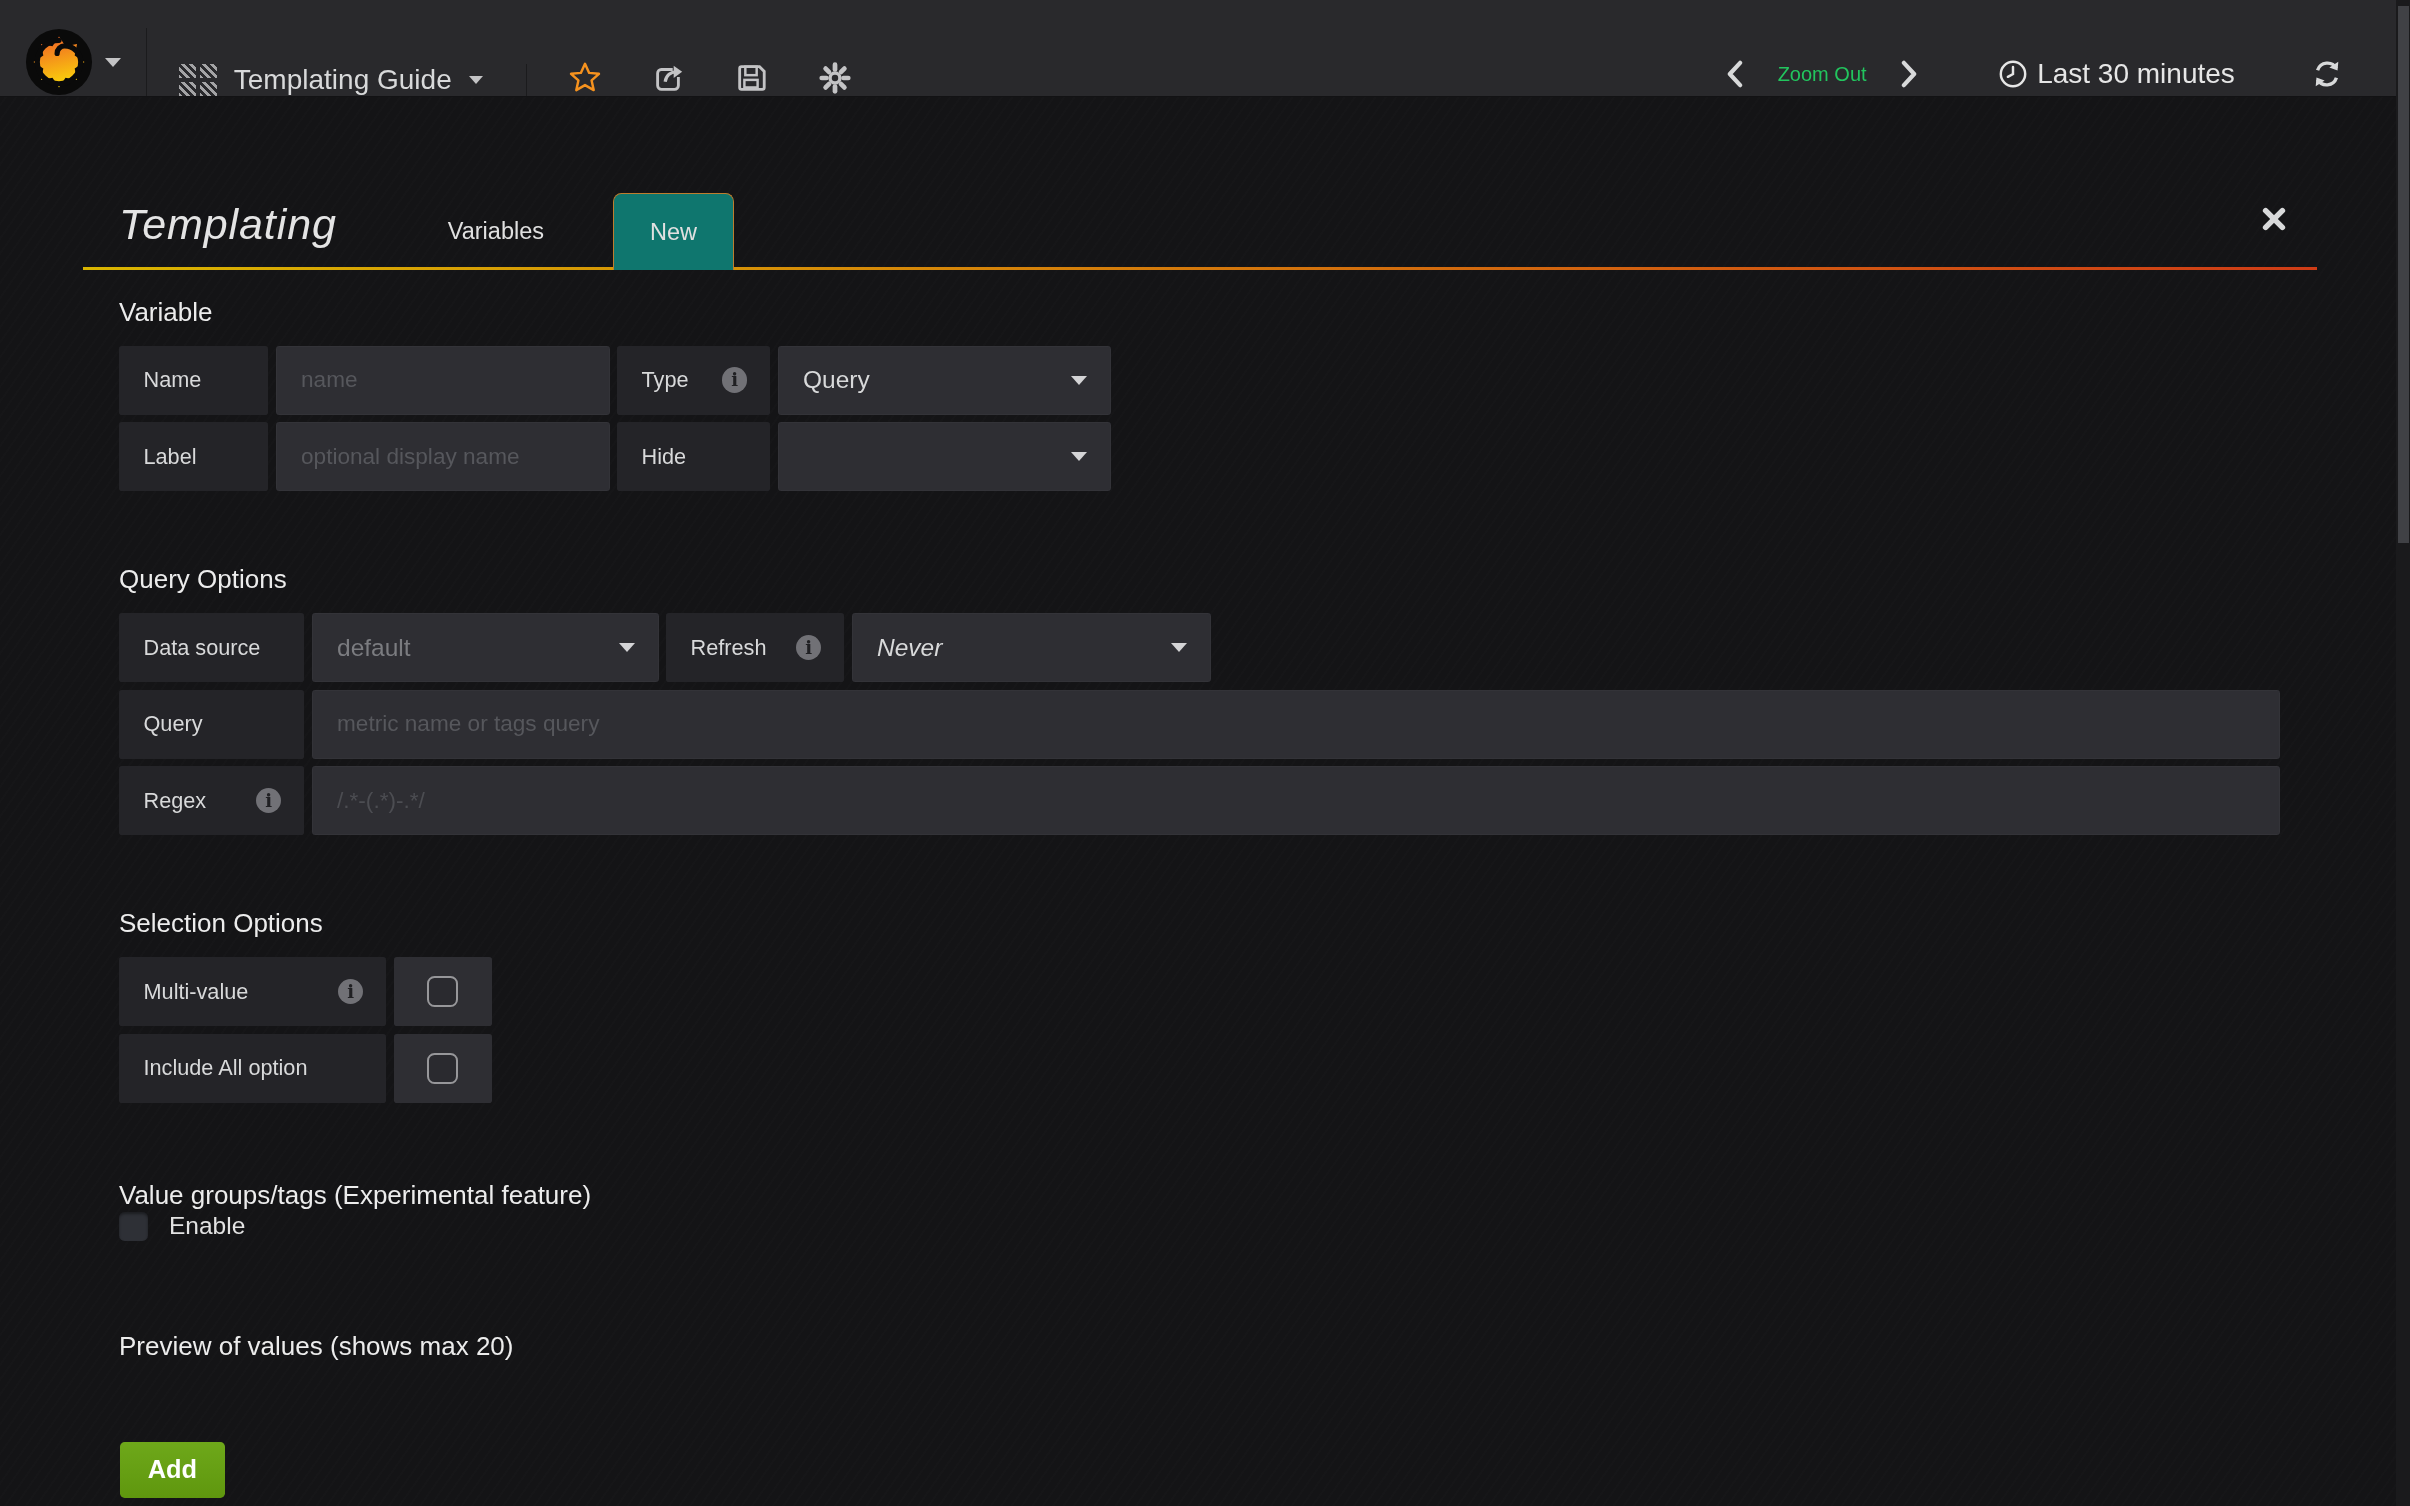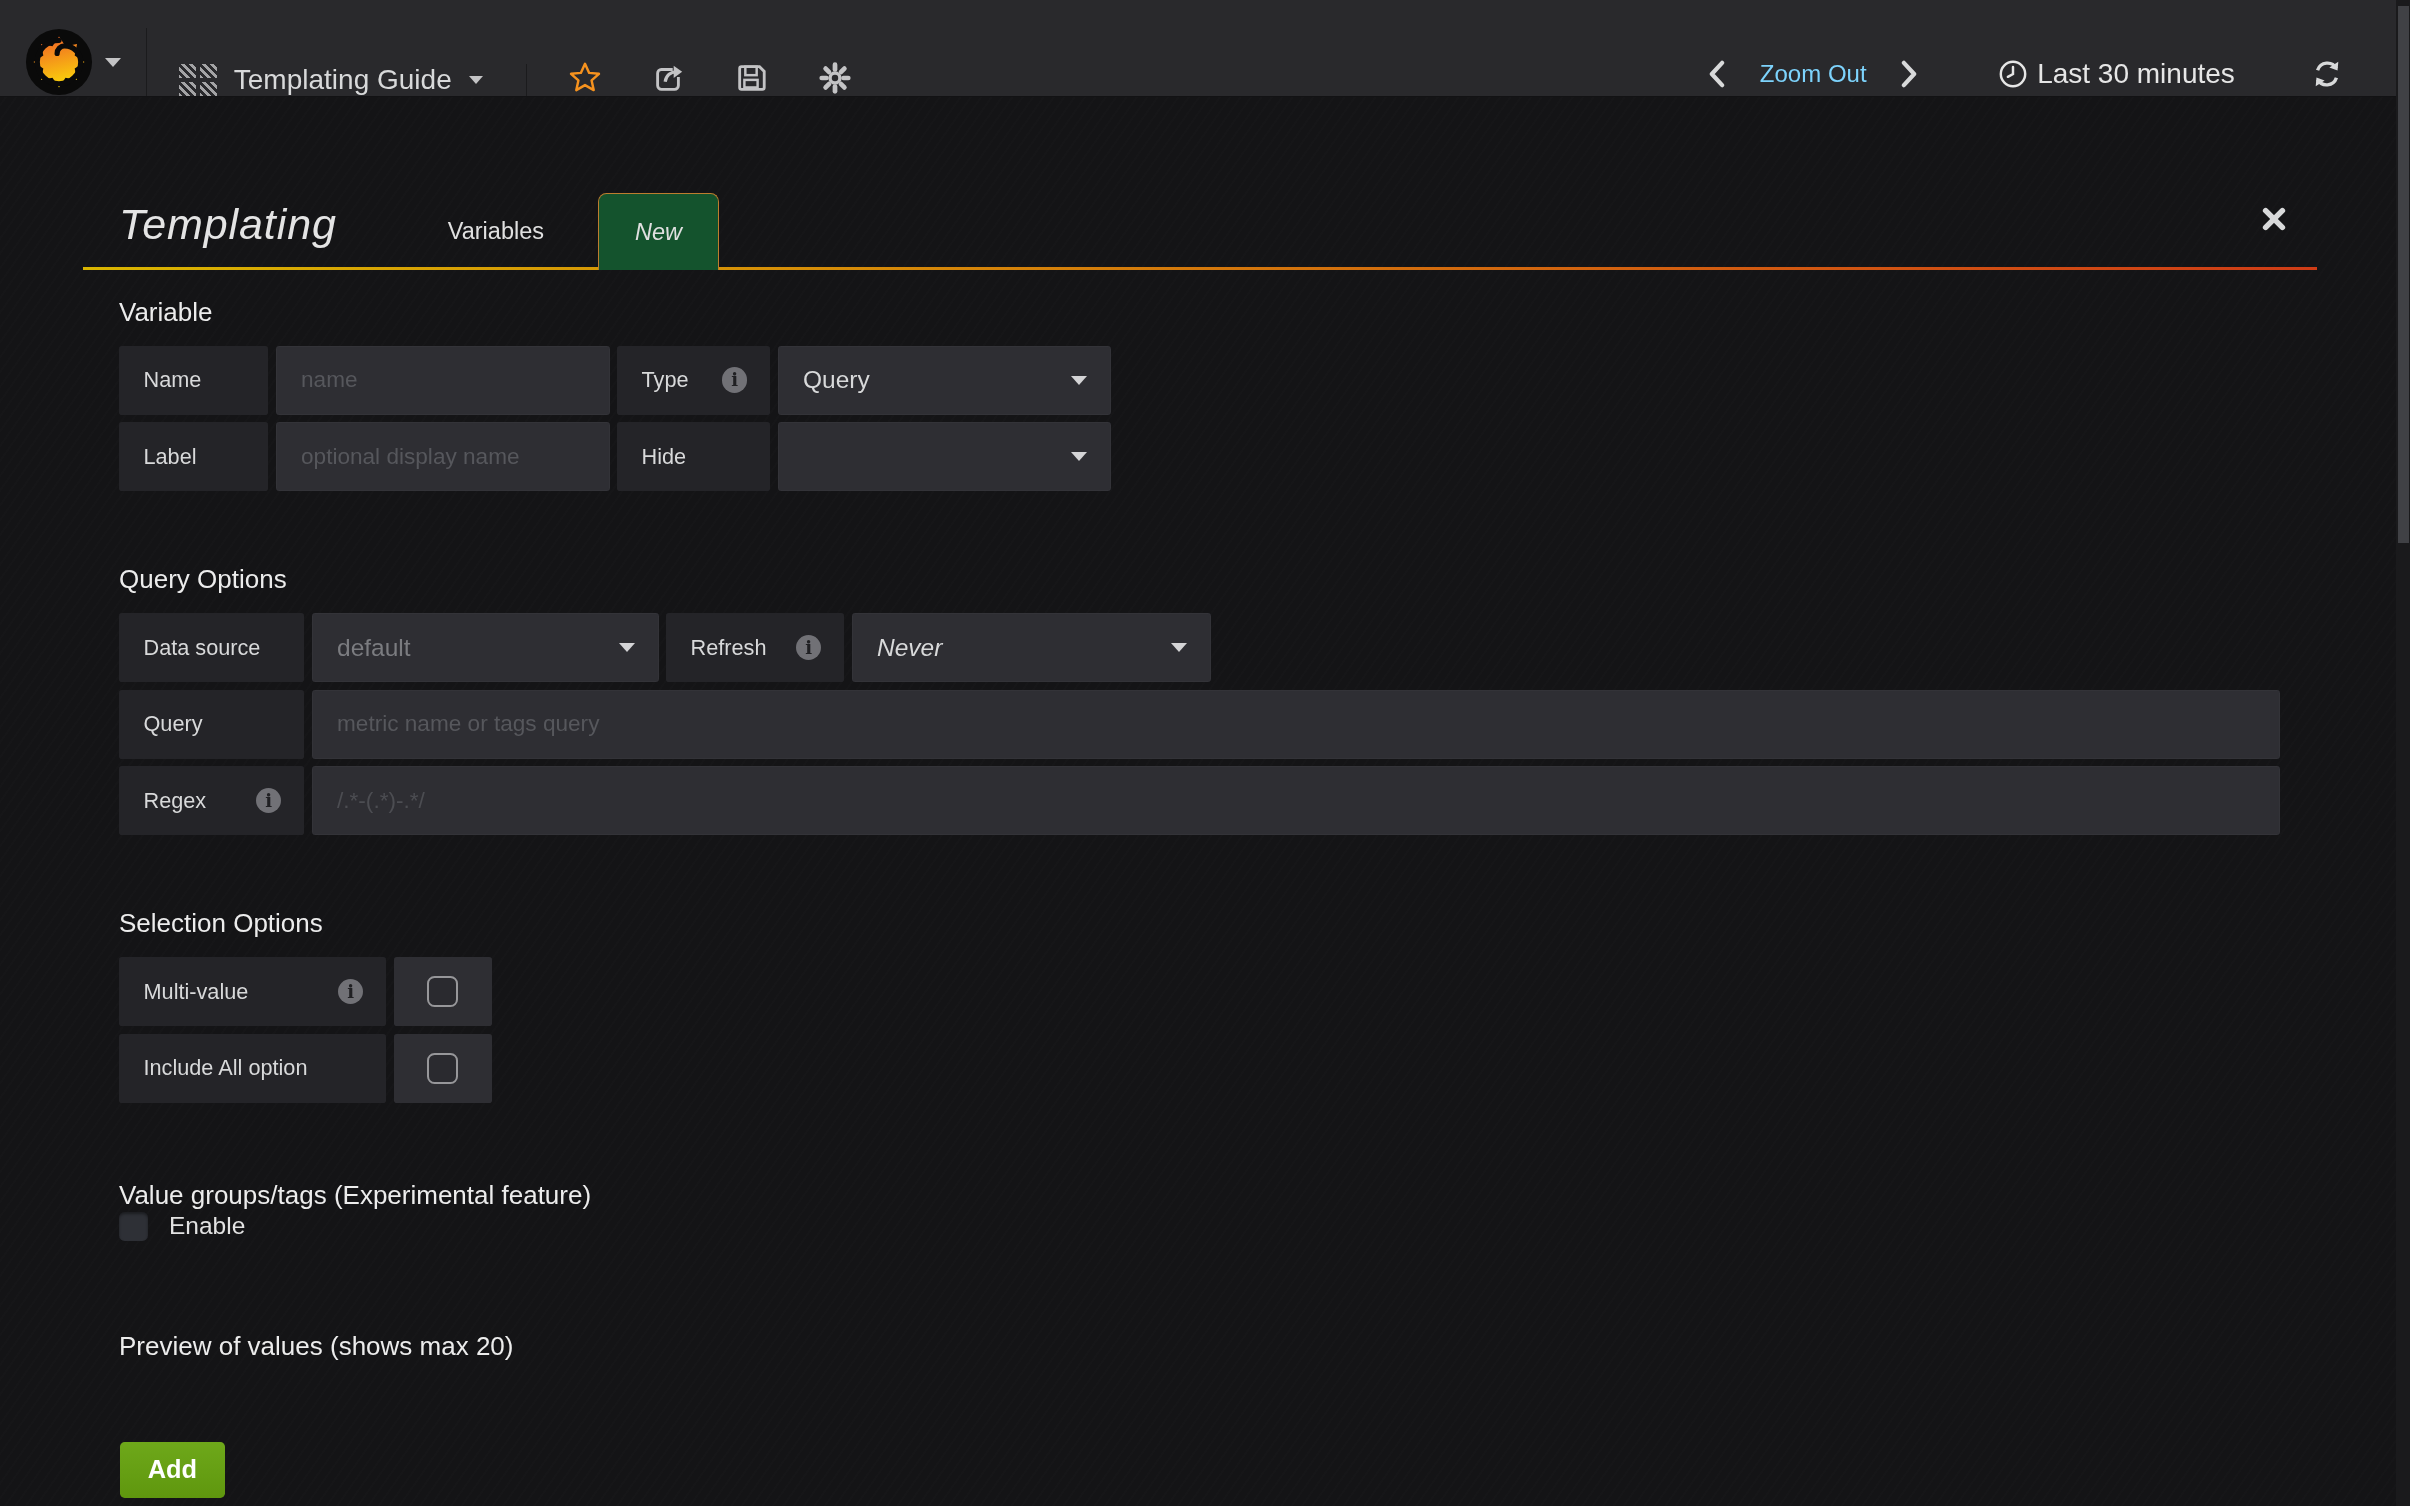--- a/index.html
+++ b/index.html
@@ -18,37 +18,37 @@
   .caret-down.small { border-left-width:7.5px; border-right-width:7.5px; border-top-width:8.5px; }
   .nav-title { display:flex; align-items:center; gap:17px; padding:0 43px 0 32px;
     border-right:1.9px solid #1b1b1d; cursor:pointer; }
   .dash-icon { display:grid; grid-template-columns:17px 17px; grid-template-rows:14px 14px; gap:3.8px; }
   .dash-icon i { display:block;
     background:repeating-linear-gradient(45deg, #a3a3a5 0 2.4px, rgba(0,0,0,0) 2.4px 5.6px); }
   .nav-title-text { font-size:28px; color:#d8d9da; }
   .nav-actions { display:flex; align-items:center; gap:49px; padding-left:41px; }
   .nav-actions .icon-btn { display:flex; cursor:pointer; }
   .nav-right { margin-left:auto; display:flex; align-items:center; gap:28px; padding-right:62px; }
-  .nav-right .zoom-label { font-size:24px; color:#7dd3fc; cursor:pointer; }
+  .nav-right .zoom-label { font-size:20px; color:#22c55e; cursor:pointer; }
   .time-picker { display:flex; align-items:center; gap:9.4px; cursor:pointer; }
   .time-picker span { font-size:28px; color:#e6e6e6; }
   .chev-btn { display:flex; cursor:pointer; padding:5.6px; }
 
   
   .content { position:relative; width:2198px; margin-left:119px; }
   .page-header { position:relative; height:173px; display:flex; align-items:flex-end; }
   .underline { position:absolute; left:-36px; right:0; bottom:0; height:2.8px; z-index:1;
     background:linear-gradient(to right, #d9b500, #cf3c16); }
   .page-title { font-size:43px; font-style:italic; font-weight:400; color:#e4e4e4;
     margin-bottom:21px; letter-spacing:0.9px; }
   .tab { position:relative; z-index:2; height:77px; display:flex; align-items:center;
     font-size:23.5px; color:#e0e0e0; cursor:pointer; }
   .tab.plain { padding:0 43px; margin-left:68px; }
-  .tab.active { margin-left:11px; padding:0 36px; background:#14532d;
-    border:1.9px solid #bd7d2e; border-bottom:none; border-radius:8.5px 8.5px 0 0;font-style:italic; }
+  .tab.active { margin-left:26px; padding:0 36px; background:#0f766e;
+    border:1.9px solid #bd7d2e; border-bottom:none; border-radius:8.5px 8.5px 0 0; }
   .close-btn { position:absolute; right:30px; bottom:38px; cursor:pointer; display:flex; }
 
   
   .section-title { font-size:26px; color:#ececec; line-height:34px; }
   .st-variable { margin-top:24.5px; }
   .st-query   { margin-top:71px; }
   .st-select  { margin-top:71px; }
   .st-groups  { margin-top:75px; }
   .st-preview { margin-top:88px; }
   .form { margin-top:17px; display:flex; flex-direction:column; gap:7.5px; }

